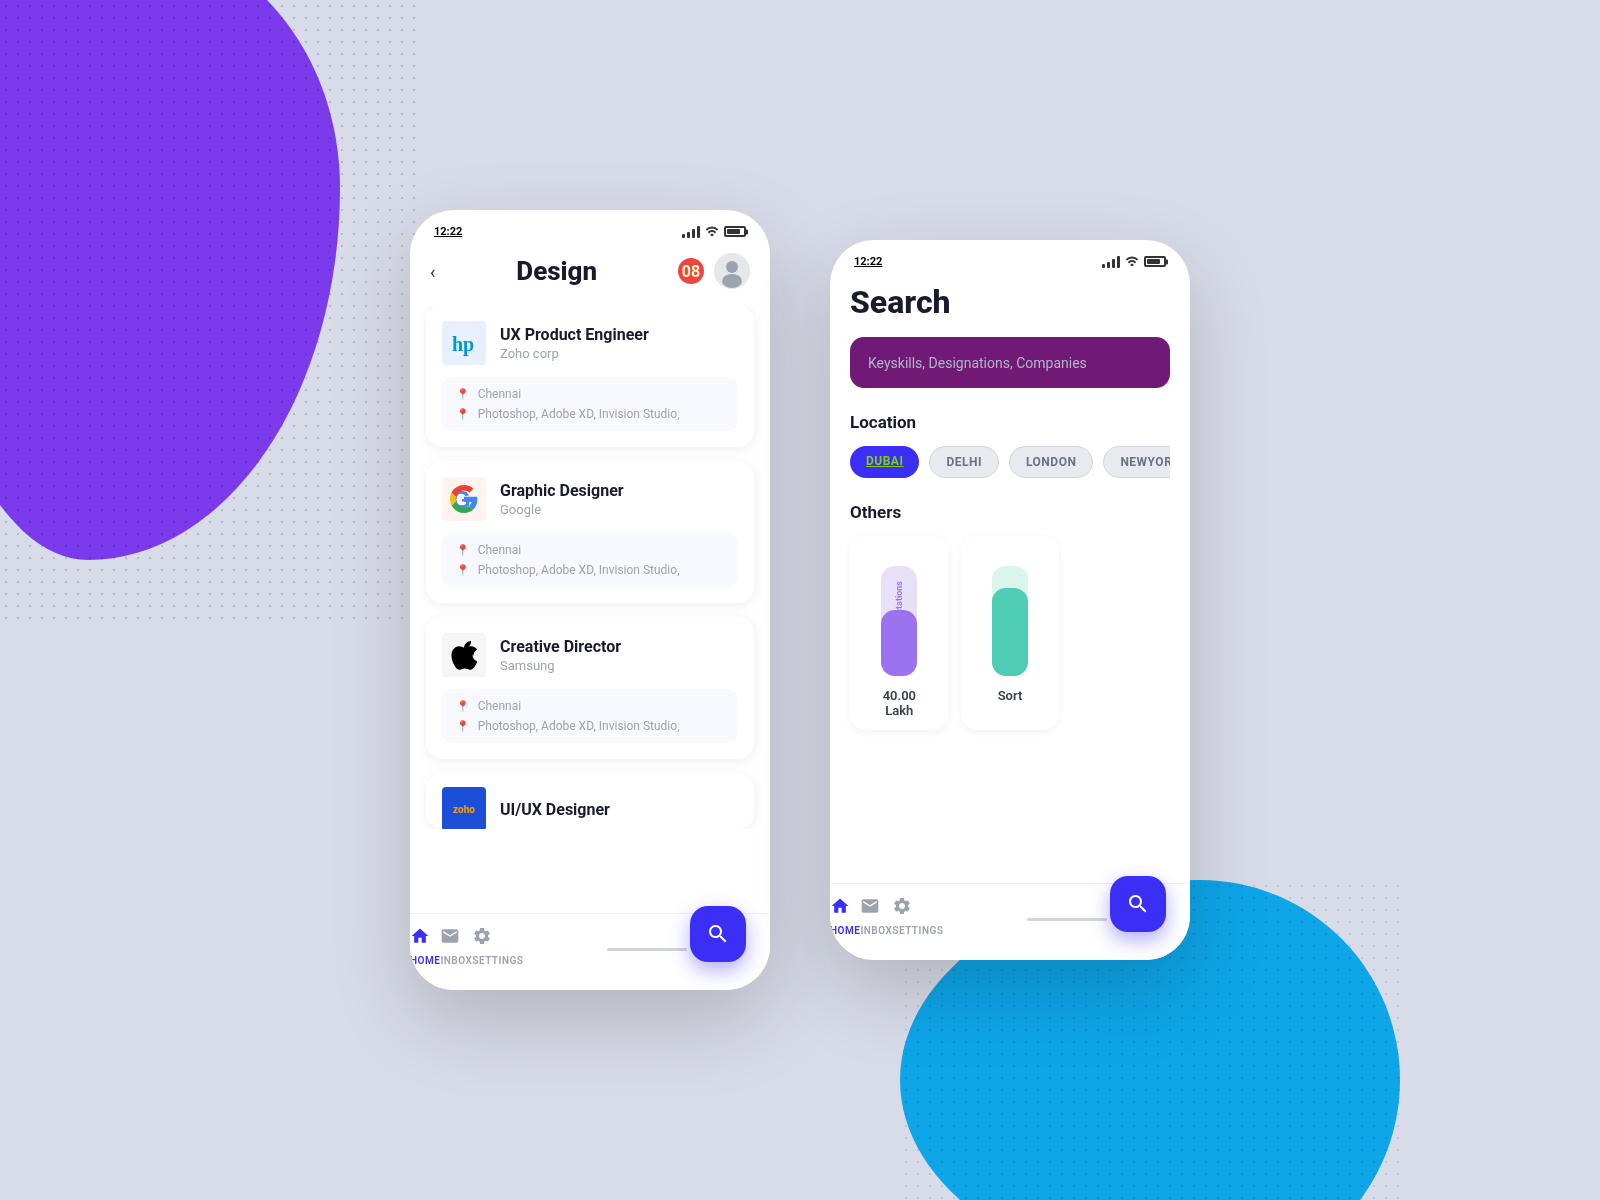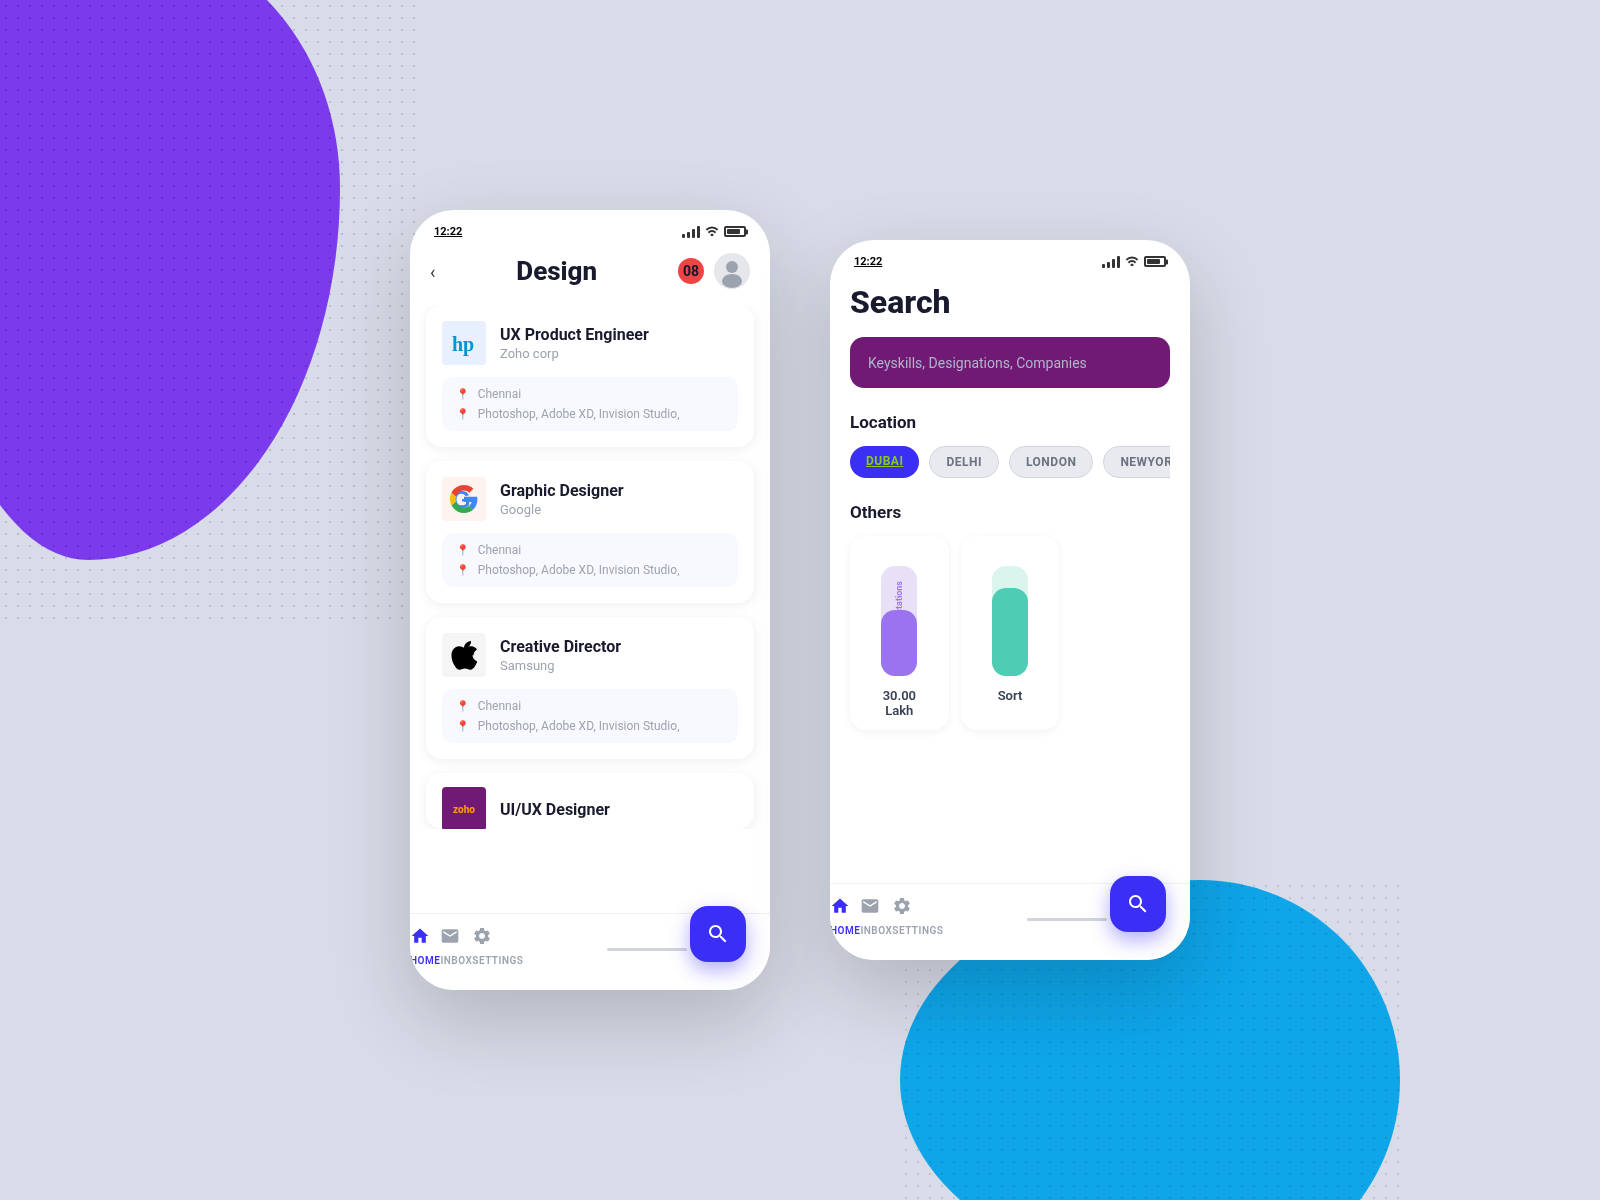--- a/index.html
+++ b/index.html
@@ -137,22 +137,22 @@
       font-weight: 800;
       color: #1a1a2e;
     }
     .header-right {
       display: flex;
       align-items: center;
       gap: 10px;
     }
     .notif-badge {
       background: #ef4444;
-      color: #0f172a;
-      font-size: 14px;
+      color: #fef9c3;
+      font-size: 16px;
       font-weight: 700;
       width: 26px;
       height: 26px;
       border-radius: 50%;
       display: flex;
       align-items: center;
       justify-content: center;
     }
     .avatar {
       width: 36px;
@@ -195,21 +195,21 @@
       display: flex;
       align-items: center;
       justify-content: center;
       font-size: 22px;
       font-weight: 700;
       flex-shrink: 0;
     }
     .logo-hp { background: #e8f0ff; color: #0096d6; }
     .logo-google { background: #fff3f0; }
     .logo-apple { background: #f5f5f5; color: #000; }
-    .logo-zoho { background: #701a75; }
+    .logo-zoho { background: #1d4ed8; }
 
     .job-title-wrap {}
     .job-title {
       font-size: 16px;
       font-weight: 700;
       color: #1a1a2e;
     }
     .job-company {
       font-size: 13px;
       color: #9ca3af;
@@ -585,21 +585,21 @@
 
           <div class="other-card">
             <div class="bar-chart-area" style="background:#fff; padding-top:16px;">
               <div style="width:36px; height:110px; background:#e8e0f7; border-radius:14px; position:relative; overflow:visible;">
                 <div style="position:absolute; bottom:0; left:0; right:0; height:60%; background:#9b72ef; border-radius:14px;"></div>
                 <div style="position:absolute; top:0; left:0; right:0; bottom:0; display:flex; align-items:center; justify-content:center;">
                   <span style="writing-mode:vertical-lr; transform:rotate(180deg); font-size:9px; font-weight:600; color:#9b72ef; white-space:nowrap;">Salary Expectations</span>
                 </div>
               </div>
             </div>
-            <div class="other-card-label" style="white-space:pre-line">30.00
+            <div class="other-card-label" style="white-space:pre-line">40.00
 Lakh</div>
           </div>
 
 
           <div class="other-card">
             <div class="bar-chart-area" style="background:#fff; padding-top:16px;">
               <div style="width:36px; height:110px; background:#d9f5ed; border-radius:14px; position:relative; overflow:visible;">
                 <div style="position:absolute; bottom:0; left:0; right:0; height:80%; background:#4ecdb4; border-radius:14px;"></div>
                 <div style="position:absolute; top:0; left:0; right:0; bottom:0; display:flex; align-items:center; justify-content:center;">
                   <span style="writing-mode:vertical-lr; transform:rotate(180deg); font-size:9px; font-weight:600; color:#4ecdb4; white-space:nowrap;">Freshness</span>

